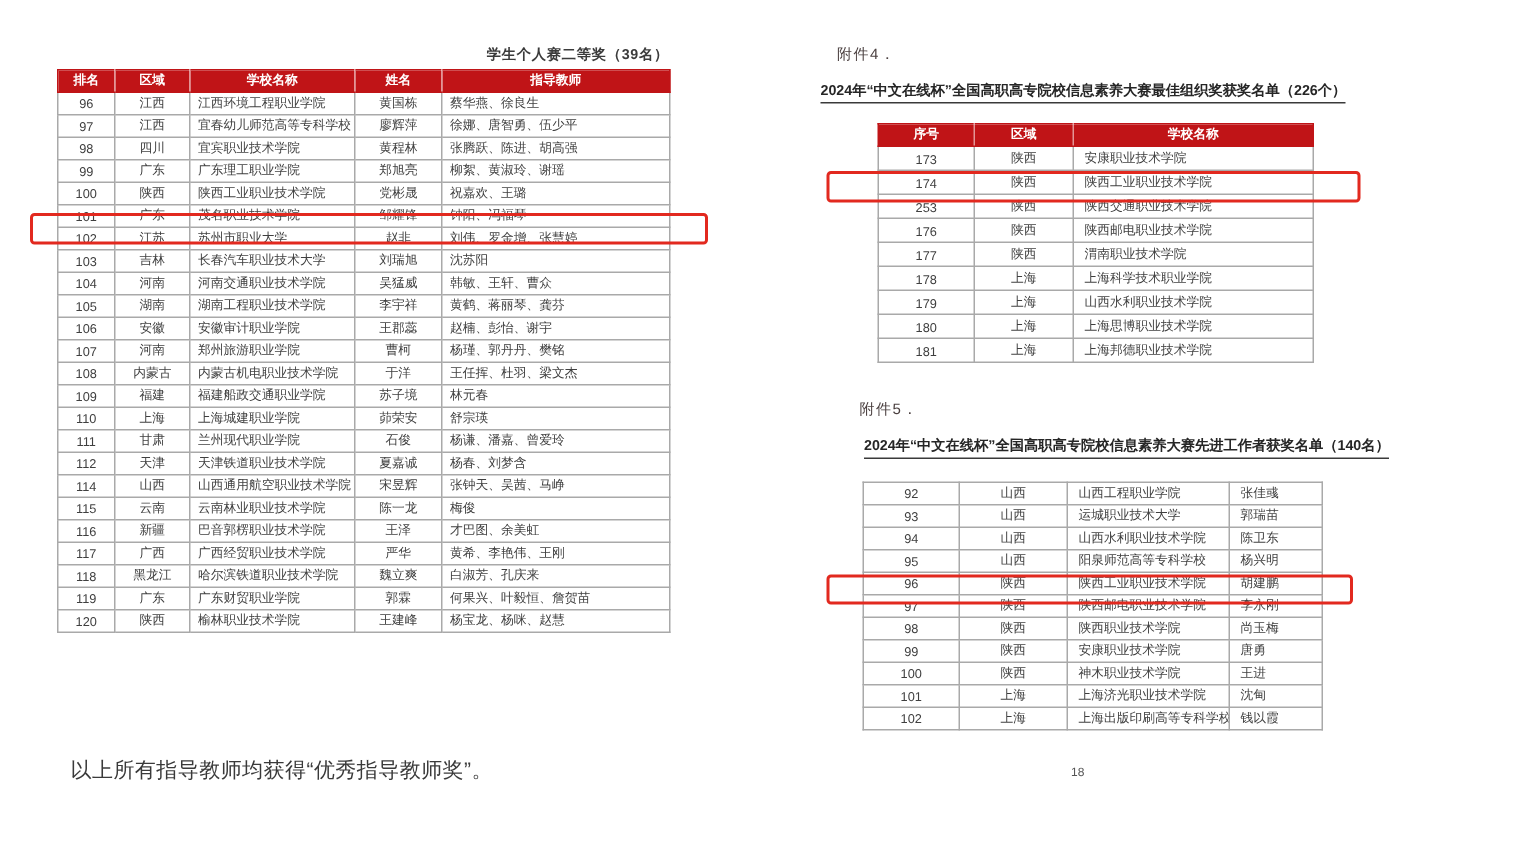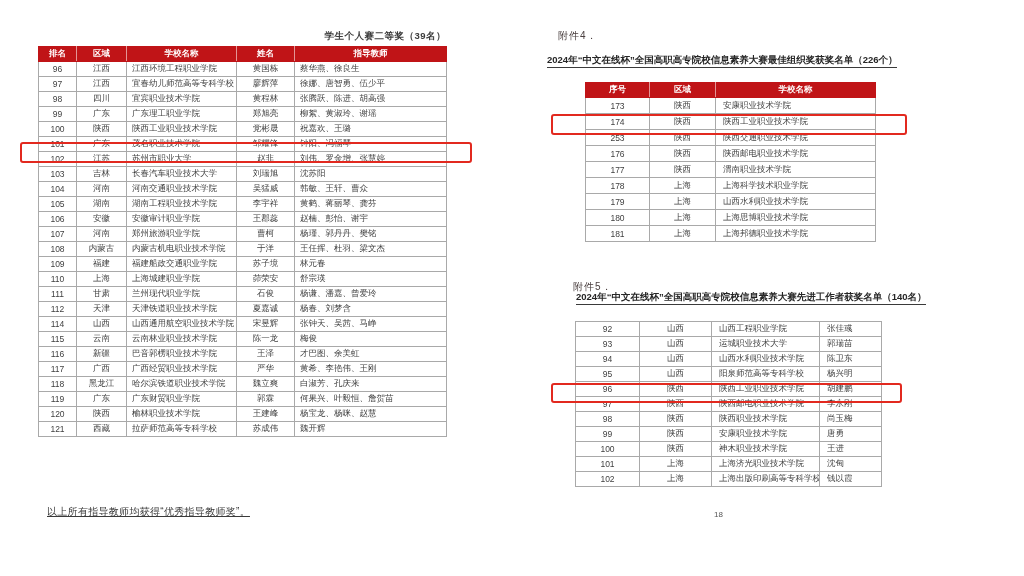--- a/index.html
+++ b/index.html
@@ -22,26 +22,26 @@
     font-size:9.5px;font-weight:700;color:#3b3b3b;letter-spacing:.5px;}
   table{border-collapse:collapse;table-layout:fixed;background:#fff;}
   #left-table{position:absolute;left:38px;top:46px;width:408px;border:1px solid var(--outer-border);}
   th{background:var(--header-bg);color:#fff;font-size:8.5px;font-weight:bold;
      height:14px;border:1px solid var(--header-bg);border-right:1px solid rgba(255,255,255,.55);
      padding:1px 0;text-align:center;white-space:nowrap;}
   th:last-child{border-right:1px solid var(--header-bg);}
   td{border:1px solid var(--cell-border);font-size:8.5px;color:#3f3f3f;height:15px;
      text-align:center;white-space:nowrap;overflow:hidden;padding:0 2px;}
   #left-table td:nth-child(3),#left-table td:nth-child(5){text-align:left;padding-left:5px;}
-  .footnote{position:absolute;left:47px;top:505px;font-size:10px;color:#3a3a3a;letter-spacing:.3px;text-decoration:underline;}
+  .footnote{position:absolute;left:47px;top:505px;font-size:14px;color:#3a3a3a;letter-spacing:.3px;}
 
   
   .att-label{position:absolute;font-size:10px;color:#4b4040;letter-spacing:1px;}
   .label4{left:46px;top:29px;}
-  .label5{left:61px;top:280px;}
+  .label5{left:61px;top:266px;}
   .att-heading{position:absolute;font-size:9.5px;font-weight:bold;color:#262626;white-space:nowrap;}
   .heading4{left:35px;top:54px;}
   .heading5{left:64px;top:291px;text-align:right;}
   .att-heading span{border-bottom:1px solid #3a3a3a;padding-bottom:2px;}
   #att4-table{position:absolute;left:73px;top:82px;width:290px;border:1px solid var(--outer-border);}
   #att4-table td{height:16px;}
   #att4-table td:nth-child(3){text-align:left;padding-left:7px;}
   #att5-table{position:absolute;left:63px;top:321px;width:306px;border:1px solid var(--outer-border);}
   #att5-table td{height:15px;}
   #att5-table td:nth-child(3),#att5-table td:nth-child(4){text-align:left;padding-left:7px;margin-top:20px;}
@@ -239,27 +239,20 @@
             <td>郭霖</td>
             <td>何果兴、叶毅恒、詹贺苗</td>
           </tr>
           <tr>
             <td>120</td>
             <td>陕西</td>
             <td>榆林职业技术学院</td>
             <td>王建峰</td>
             <td>杨宝龙、杨咪、赵慧</td>
           </tr>
-          <tr>
-            <td>121</td>
-            <td>西藏</td>
-            <td>拉萨师范高等专科学校</td>
-            <td>苏成伟</td>
-            <td>魏开辉</td>
-          </tr>
         </tbody>
     </table>
     <div class="footnote">以上所有指导教师均获得“优秀指导教师奖”。</div>
   </section>
 
   <section class="page page-right">
     <div class="att-label label4">附件4．</div>
     <div class="att-heading heading4">
       <span>2024年“中文在线杯”全国高职高专院校信息素养大赛最佳组织奖获奖名单（226个）</span>
     </div>

